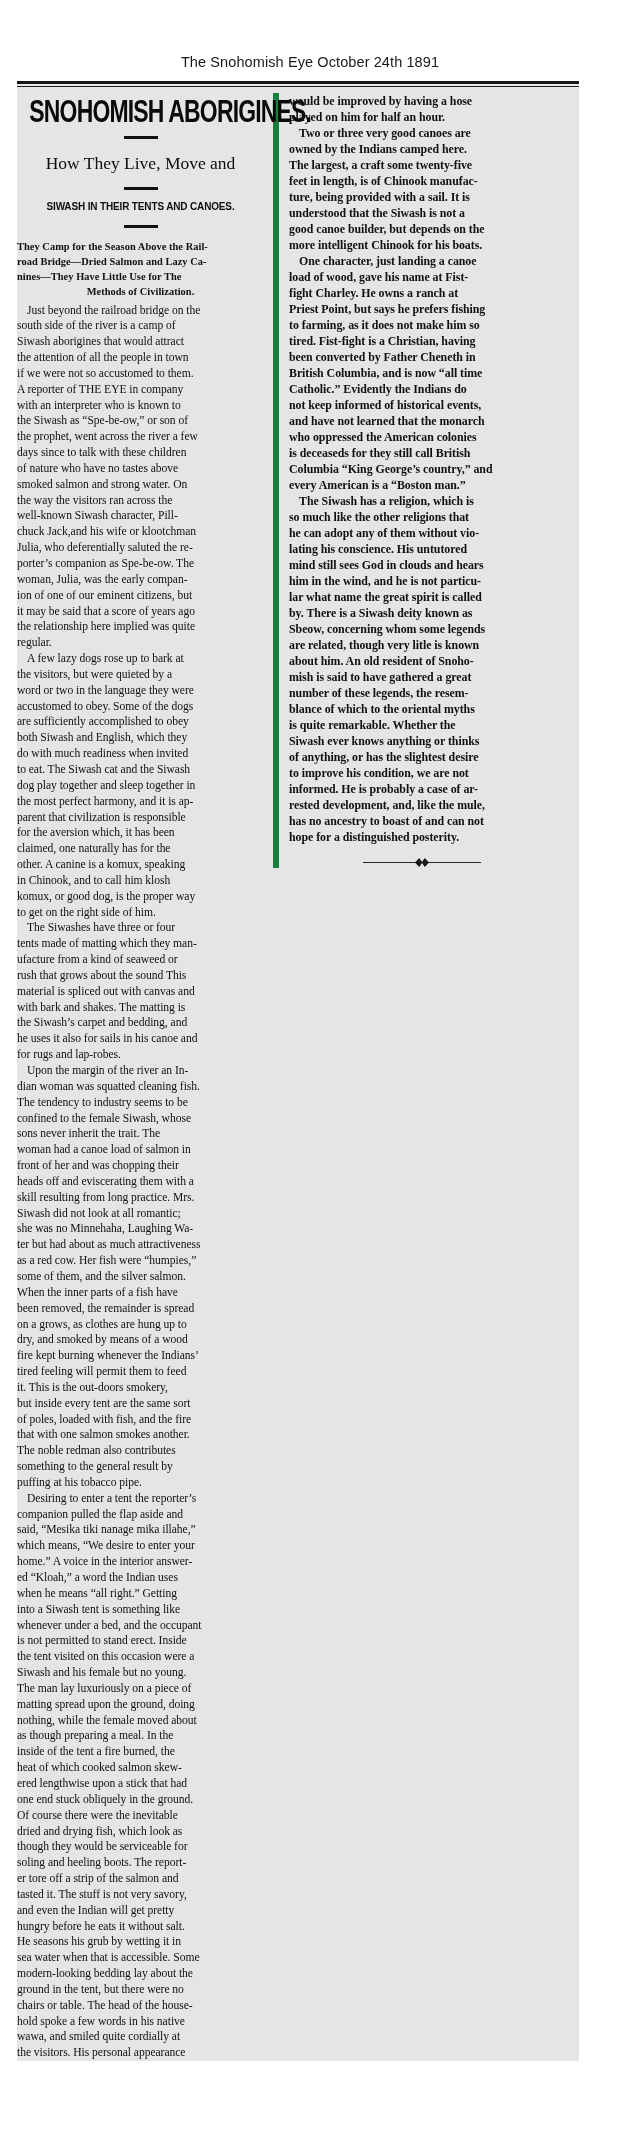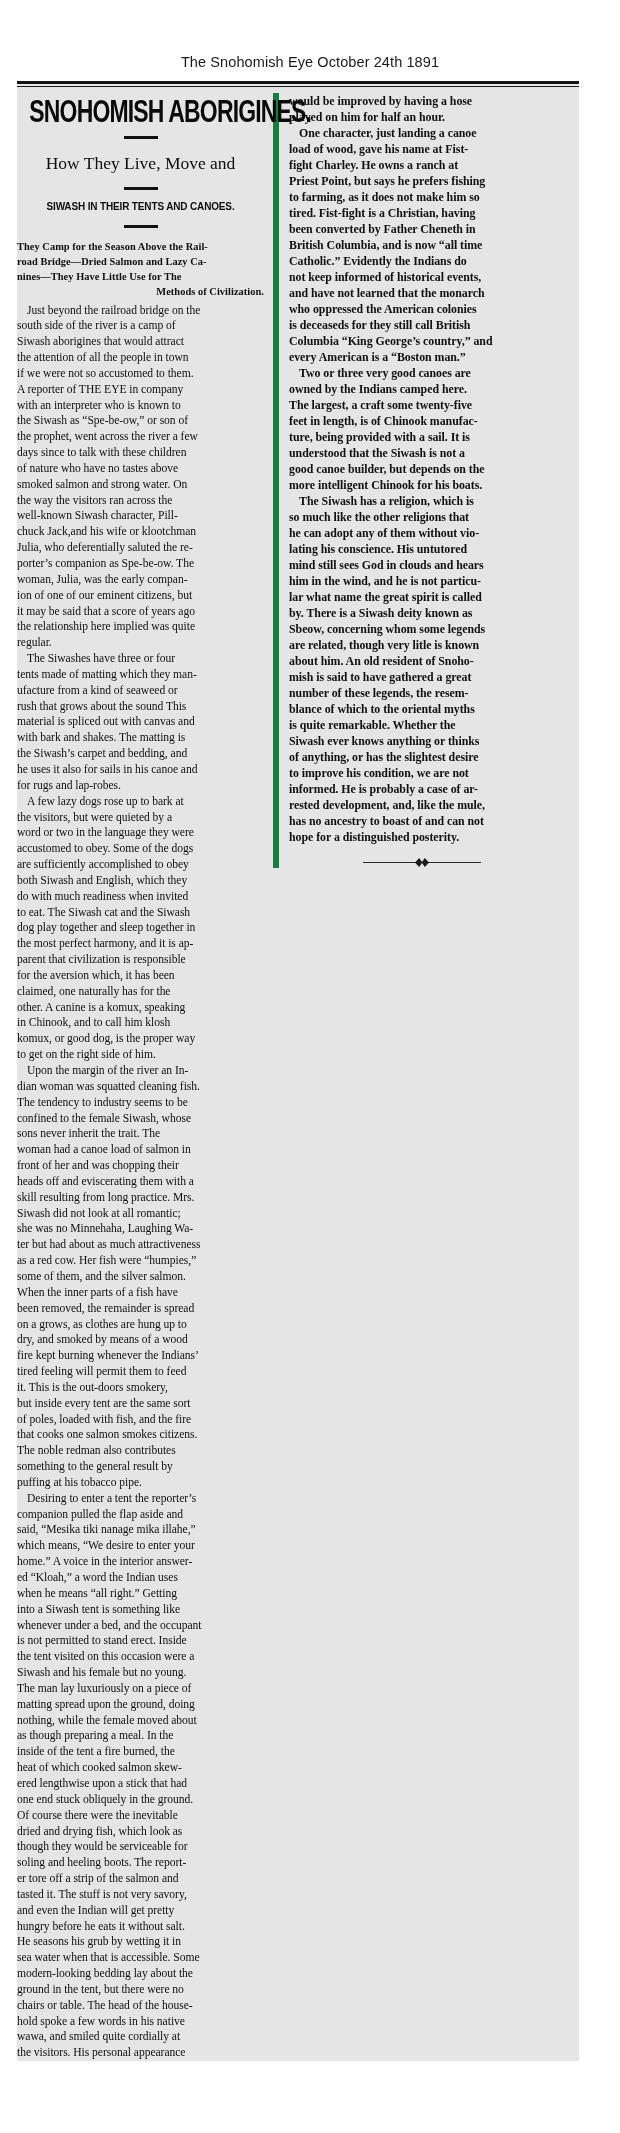--- a/index.html
+++ b/index.html
@@ -122,21 +122,21 @@
     text-align: justify;
     color: #101010;
     margin: 0 0 2px 0;
     letter-spacing: 0.05px;
   }
   .headline-kicker .l {
     display: block;
     white-space: nowrap;
   }
   .headline-kicker .l:last-child {
-    text-align: right;
+    text-align: center;
   }
 
   
   .body-text {
     font-family: "Liberation Serif", "DejaVu Serif", serif;
     font-weight: normal;
     font-size: 11.6px;
     line-height: 15.85px;
     color: #101010;
     letter-spacing: -0.05px;
@@ -243,48 +243,48 @@
               <span class="l">chuck Jack,and his wife or klootchman</span>
               <span class="l">Julia, who deferentially saluted the re-</span>
               <span class="l">porter’s companion  as Spe-be-ow.   The</span>
               <span class="l">woman,  Julia,  was  the  early  compan-</span>
               <span class="l">ion of one of  our eminent  citizens, but</span>
               <span class="l">it may be said that a score of years ago</span>
               <span class="l">the relationship here implied  was quite</span>
               <span class="l">regular.</span>
             </p>
             <p class="para">
-              <span class="l indent">The  Siwashes  have  three  or  four</span>
-              <span class="l">tents made of matting which they man-</span>
-              <span class="l">ufacture  from  a  kind  of  seaweed  or</span>
-              <span class="l">rush that grows about the sound   This</span>
-              <span class="l">material is spliced out with  canvas and</span>
-              <span class="l">with bark and shakes.   The matting is</span>
-              <span class="l">the Siwash’s  carpet  and  bedding,  and</span>
-              <span class="l">he uses it also for sails in his canoe and</span>
-              <span class="l">for rugs and lap-robes.</span>
-            </p>
-            <p class="para">
               <span class="l indent">A  few lazy  dogs  rose up  to bark at</span>
               <span class="l">the  visitors,  but  were  quieted  by  a</span>
               <span class="l">word or two in the language they were</span>
               <span class="l">accustomed to obey.   Some of the dogs</span>
               <span class="l">are  sufficiently  accomplished  to  obey</span>
               <span class="l">both Siwash  and  English,  which they</span>
               <span class="l">do with  much readiness  when invited</span>
               <span class="l">to eat.   The Siwash cat and the Siwash</span>
               <span class="l">dog play together and sleep together in</span>
               <span class="l">the most perfect harmony,  and it is ap-</span>
               <span class="l">parent  that  civilization  is  responsible</span>
               <span class="l">for  the  aversion  which, it  has  been</span>
               <span class="l">claimed,  one  naturally  has  for  the</span>
               <span class="l">other.   A canine is a komux,  speaking</span>
               <span class="l">in  Chinook,  and  to  call  him  klosh</span>
               <span class="l">komux, or good dog, is the proper  way</span>
               <span class="l">to get on the right side of him.</span>
+            </p>
+            <p class="para">
+              <span class="l indent">The  Siwashes  have  three  or  four</span>
+              <span class="l">tents made of matting which they man-</span>
+              <span class="l">ufacture  from  a  kind  of  seaweed  or</span>
+              <span class="l">rush that grows about the sound   This</span>
+              <span class="l">material is spliced out with  canvas and</span>
+              <span class="l">with bark and shakes.   The matting is</span>
+              <span class="l">the Siwash’s  carpet  and  bedding,  and</span>
+              <span class="l">he uses it also for sails in his canoe and</span>
+              <span class="l">for rugs and lap-robes.</span>
             </p>
             <p class="para">
               <span class="l indent">Upon the margin of  the  river an In-</span>
               <span class="l">dian woman was squatted cleaning fish.</span>
               <span class="l">The tendency to industry  seems  to be</span>
               <span class="l">confined  to the  female Siwash,  whose</span>
               <span class="l">sons  never  inherit   the  trait.     The</span>
               <span class="l">woman had a  canoe  load of  salmon in</span>
               <span class="l">front  of  her  and  was  chopping their</span>
               <span class="l">heads off and  eviscerating them with a</span>
@@ -296,21 +296,21 @@
               <span class="l">some of  them,  and the  silver  salmon.</span>
               <span class="l">When  the  inner  parts  of a  fish  have</span>
               <span class="l">been removed,  the remainder  is spread</span>
               <span class="l">on  a grows, as  clothes  are  hung up to</span>
               <span class="l">dry, and  smoked by means  of a  wood</span>
               <span class="l">fire kept burning whenever the Indians’</span>
               <span class="l">tired feeling  will  permit them  to feed</span>
               <span class="l">it.   This  is  the  out-doors  smokery,</span>
               <span class="l">but inside every tent  are the same sort</span>
               <span class="l">of poles, loaded with  fish, and  the fire</span>
-              <span class="l">that cooks one salmon  smokes citizens.</span>
+              <span class="l">that with one salmon  smokes another.</span>
               <span class="l">The  noble  redman  also  contributes</span>
               <span class="l">something  to  the  general  result  by</span>
               <span class="l">puffing at his tobacco pipe.</span>
             </p>
             <p class="para">
               <span class="l indent">Desiring to enter a tent the reporter’s</span>
               <span class="l">companion  pulled  the  flap  aside  and</span>
               <span class="l">said, “Mesika tiki nanage mika illahe,”</span>
               <span class="l">which means, “We desire to enter your</span>
               <span class="l">home.”   A voice in the interior answer-</span>
@@ -349,45 +349,45 @@
           </div>
       </div>
 
       <div class="col col-right">
         <div class="body-text" id="right-body">
             <p class="para">
               <span class="l">would  be improved  by  having  a  hose</span>
               <span class="l">played on him for half an hour.</span>
             </p>
             <p class="para">
+              <span class="l indent">Two  or three  very  good  canoes are</span>
+              <span class="l">owned  by  the  Indians  camped  here.</span>
+              <span class="l">The  largest, a  craft  some  twenty-five</span>
+              <span class="l">feet in  length, is of Chinook  manufac-</span>
+              <span class="l">ture, being provided  with a sail.   It is</span>
+              <span class="l">understood  that  the  Siwash  is not a</span>
+              <span class="l">good canoe builder, but depends on the</span>
+              <span class="l">more intelligent Chinook for his  boats.</span>
+            </p>
+            <p class="para">
               <span class="l indent">One  character,  just  landing a canoe</span>
               <span class="l">load  of  wood,  gave  his  name  at Fist-</span>
               <span class="l">fight  Charley.   He  owns  a  ranch  at</span>
               <span class="l">Priest Point, but says he prefers fishing</span>
               <span class="l">to farming, as it does  not make him so</span>
               <span class="l">tired.   Fist-fight is a Christian, having</span>
               <span class="l">been  converted by  Father  Cheneth in</span>
               <span class="l">British Columbia, and  is now “all time</span>
               <span class="l">Catholic.”   Evidently  the  Indians  do</span>
               <span class="l">not keep informed of  historical events,</span>
               <span class="l">and have not learned  that the monarch</span>
               <span class="l">who  oppressed  the  American  colonies</span>
               <span class="l">is deceaseds for  they  still  call  British</span>
               <span class="l">Columbia “King George’s country,” and</span>
               <span class="l">every American is a “Boston man.”</span>
-            </p>
-            <p class="para">
-              <span class="l indent">Two  or three  very  good  canoes are</span>
-              <span class="l">owned  by  the  Indians  camped  here.</span>
-              <span class="l">The  largest, a  craft  some  twenty-five</span>
-              <span class="l">feet in  length, is of Chinook  manufac-</span>
-              <span class="l">ture, being provided  with a sail.   It is</span>
-              <span class="l">understood  that  the  Siwash  is not a</span>
-              <span class="l">good canoe builder, but depends on the</span>
-              <span class="l">more intelligent Chinook for his  boats.</span>
             </p>
             <p class="para">
               <span class="l indent">The  Siwash has a  religion, which is</span>
               <span class="l">so  much like  the other  religions  that</span>
               <span class="l">he can adopt any of  them without vio-</span>
               <span class="l">lating  his  conscience.   His  untutored</span>
               <span class="l">mind still sees God in  clouds and hears</span>
               <span class="l">him in the wind,  and he is not particu-</span>
               <span class="l">lar what name the great spirit is called</span>
               <span class="l">by.   There is a Siwash  deity known as</span>

